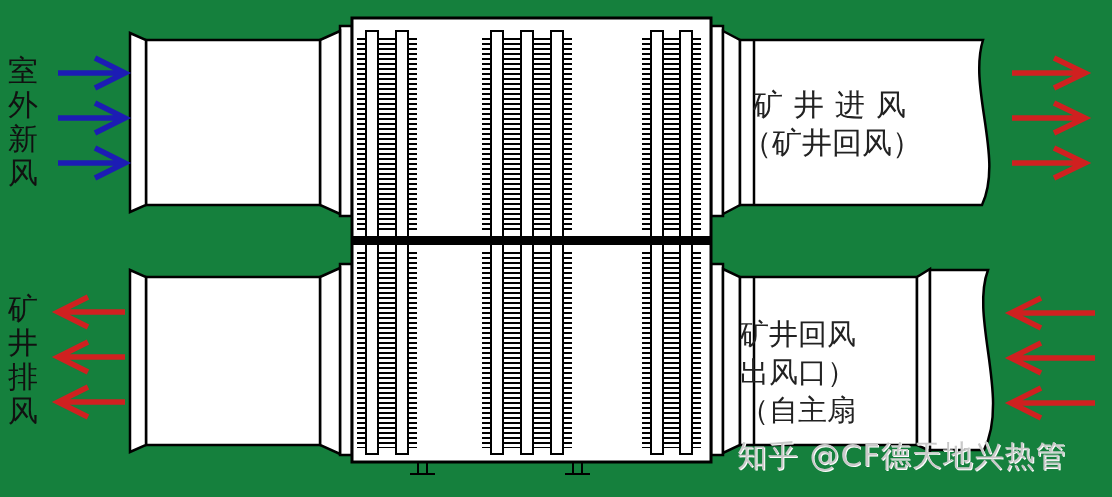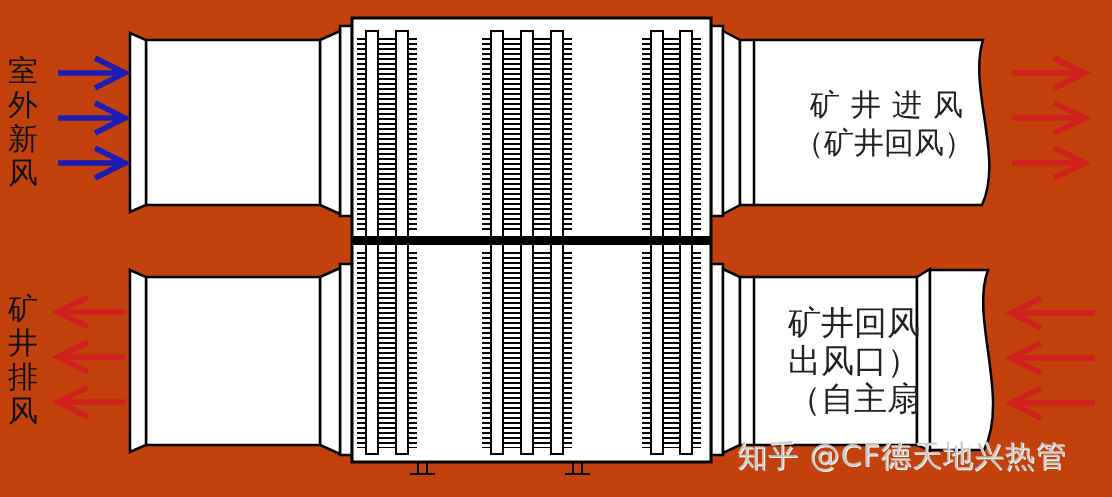--- a/index.html
+++ b/index.html
@@ -1,31 +1,31 @@
 <!DOCTYPE html>
 <html><head>
 <meta charset="utf-8">
 <style>
   html,body{margin:0;padding:0;background:#fff;}
-  #canvas{position:relative;width:1112px;height:497px;background:#c2410c;overflow:hidden;
+  #canvas{position:relative;width:1112px;height:497px;background:#15803d;overflow:hidden;
           font-family:"DejaVu Serif","Liberation Serif",serif;}
   #duct-svg{position:absolute;left:0;top:0;z-index:1;}
   #tubes{position:absolute;left:0;top:0;width:1112px;height:497px;z-index:2;}
   .tube{position:absolute;top:30px;width:10px;height:421px;background:#fff;border:2px solid #000;}
   .fins{position:absolute;width:8px;
         background:repeating-linear-gradient(to bottom,#000 0 2px,transparent 2px 5px);}
   #partition-band{position:absolute;left:352px;top:236px;width:359px;height:9px;background:#000;z-index:4;}
   .vlabel{position:absolute;left:6px;width:34px;font-size:30px;line-height:34px;color:#111;
           word-break:break-all;text-align:center;z-index:6;}
   #label-outdoor{top:54px;}
   #label-exhaust{top:292px;text-align:center;}
-  .duct-text{position:absolute;text-align:right;color:#222;z-index:6;font-family:Liberation Serif, serif;}
+  .duct-text{position:absolute;text-align:left;color:#222;z-index:6;font-family:Liberation Serif, serif;}
   #intake-text{left:742px;top:86px;width:232px;font-size:30px;line-height:38px;}
   #intake-text .l1{letter-spacing:11px;text-indent:11px;}
-  #return-text{left:740px;top:304px;width:180px;font-size:33px;line-height:38px;}
+  #return-text{left:740px;top:315px;width:180px;font-size:29px;line-height:38px;}
   #watermark{position:absolute;left:737px;top:436px;width:375px;font-size:30px;letter-spacing:1px;
              color:#c9c9c9;text-shadow:1px 1px 0 #ffffff;z-index:10;white-space:nowrap;
              font-family:"DejaVu Sans","Liberation Sans",sans-serif;}
 </style>
 </head>
 <body>
 
 <div id="canvas">
 
   <svg id="duct-svg" width="1112" height="497" viewBox="0 0 1112 497">

